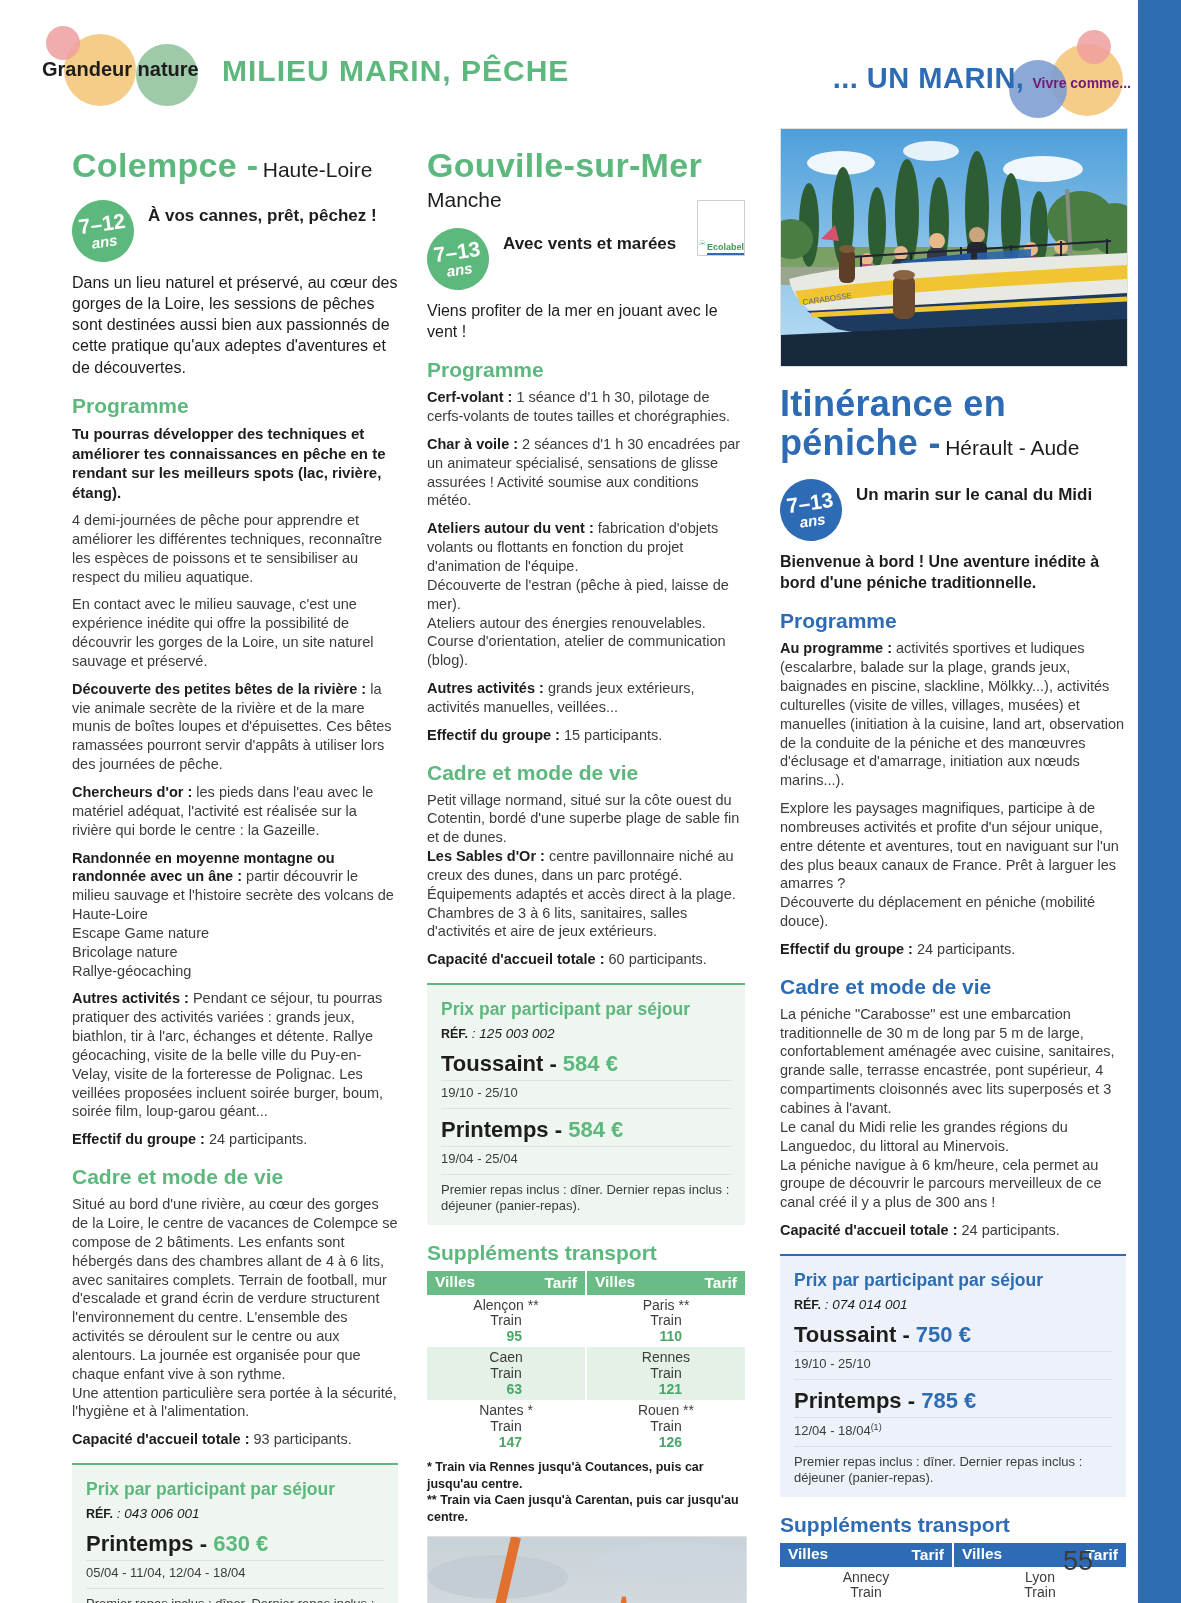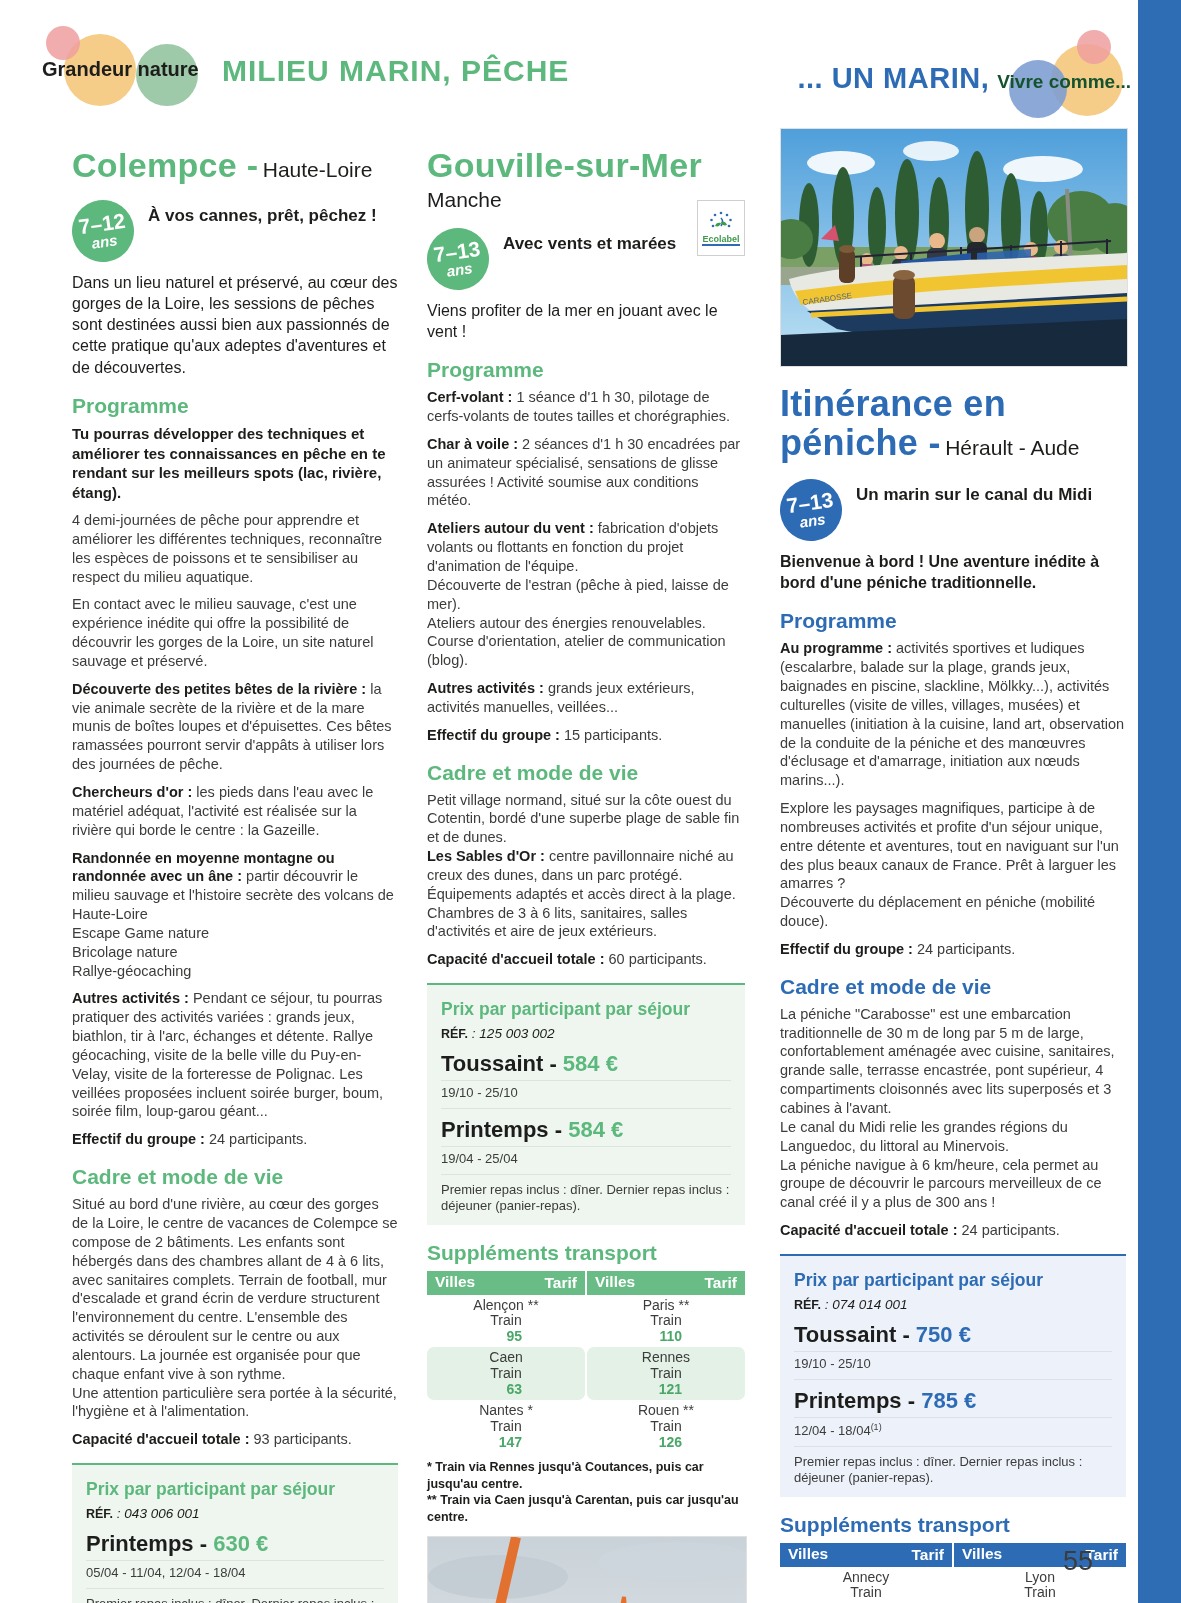--- a/index.html
+++ b/index.html
@@ -14,21 +14,21 @@
   .hdr-right{position:absolute;top:36px;right:46px;width:420px;height:84px;}
   .circle{position:absolute;border-radius:50%;}
   .c-yellow{background:#f4c97e;opacity:.92;}
   .c-pink{background:#ef9f9f;opacity:.85;}
   .c-green{background:#93c4a0;opacity:.9;}
   .c-blue{background:#7f9fd1;opacity:.9;}
   .brand-text{position:absolute;left:6px;top:30px;font-size:20px;font-weight:700;color:#1d1d1b;white-space:nowrap;z-index:2;}
   .center-title{position:absolute;left:222px;top:54px;font-size:30px;font-weight:600;letter-spacing:1px;color:#5cb87c;white-space:nowrap;}
   .right-title-row{position:absolute;right:4px;top:26px;white-space:nowrap;z-index:2;}
   .right-title{font-size:29px;font-weight:600;color:#2d6cb5;letter-spacing:.5px;}
-  .right-sub{font-size:19px;font-weight:700;color:#14532d;margin-left:8px;}
+  .right-sub{font-size:14px;font-weight:700;color:#701a75;margin-left:8px;}
 
   
   .col{position:absolute;--theme:#5cb87c;--tarif:#4aa768;--stripe:#e3f1e6;--boxbg:#eef6ef;--thead:#6abc86;}
   #col1{left:72px;top:148px;width:326px;}
   #col2{left:427px;top:148px;width:318px;}
   #col3{left:780px;top:128px;width:346px;--theme:#2d6cb5;--tarif:#2d6cb5;--stripe:#dde5f2;--boxbg:#edf2fa;--thead:#2d6cb5;}
 
   .place-row{line-height:1.05;margin-bottom:4px;}
   .place-title{color:var(--theme);font-size:34px;font-weight:800;letter-spacing:.3px;}
   #col3 .place-title{font-size:36px;}
@@ -61,34 +61,34 @@
   .season-dates{font-size:13px;color:#3c3c3b;padding:4px 0 8px;border-bottom:1px solid rgba(0,0,0,.07);}
   .season-dates sup{font-size:9px;}
   .price-note{font-size:13px;color:#3c3c3b;padding-top:7px;line-height:1.25;}
 
   
   .transport{display:flex;gap:2px;margin-top:4px;}
   .ttable{flex:1;min-width:0;}
   .thead{display:flex;background:var(--thead);color:#fff;font-weight:700;font-size:15.5px;padding:3px 8px;}
   .thead .tcity{flex:1;}
   .trow{display:flex;align-items:center;font-size:14px;padding:3px 8px;min-height:23px;flex-direction:column;}
-  .trow.striped{background:var(--stripe);border-radius:7px;}
+  .trow.striped{background:var(--stripe);}
   .tcity{flex:1.25;line-height:1.05;}
   .tmode{width:44px;text-align:center;color:#3c3c3b;}
   .ttarif{width:32px;text-align:right;font-weight:700;color:var(--tarif);}
   .footnote{font-size:12.5px;font-weight:700;color:#1d1d1b;margin-top:6px;line-height:1.35;white-space:pre-line;}
 
   
   .photo{display:block;border:1px solid #e0e0e0;}
   #photo-canal{width:346px;height:237px;margin-bottom:18px;}
   #photo-windsurf{width:318px;height:352px;margin-top:10px;}
 
   
   .ecolabel{position:absolute;right:0;top:52px;width:46px;height:54px;border:1px solid #cfcfcf;background:#fff;
-    display:flex;flex-direction:column;align-items:center;justify-content:center;gap:1px;}
+    display:flex;flex-direction:row;align-items:flex-end;justify-content:center;gap:1px;}
   .ecolabel-word{font-size:9px;font-weight:700;color:#3f9a4d;border-bottom:2px solid #2d6cb5;line-height:1.1;}
 
   .page-num{position:absolute;right:88px;bottom:26px;font-size:27px;color:#3c3c3b;}
 </style>
 </head>
 <body>
 
 <div class="hdr-left">
   <span class="circle c-yellow" style="left:28px;top:6px;width:72px;height:72px;"></span>
   <span class="circle c-pink" style="left:10px;top:-2px;width:34px;height:34px;"></span>

